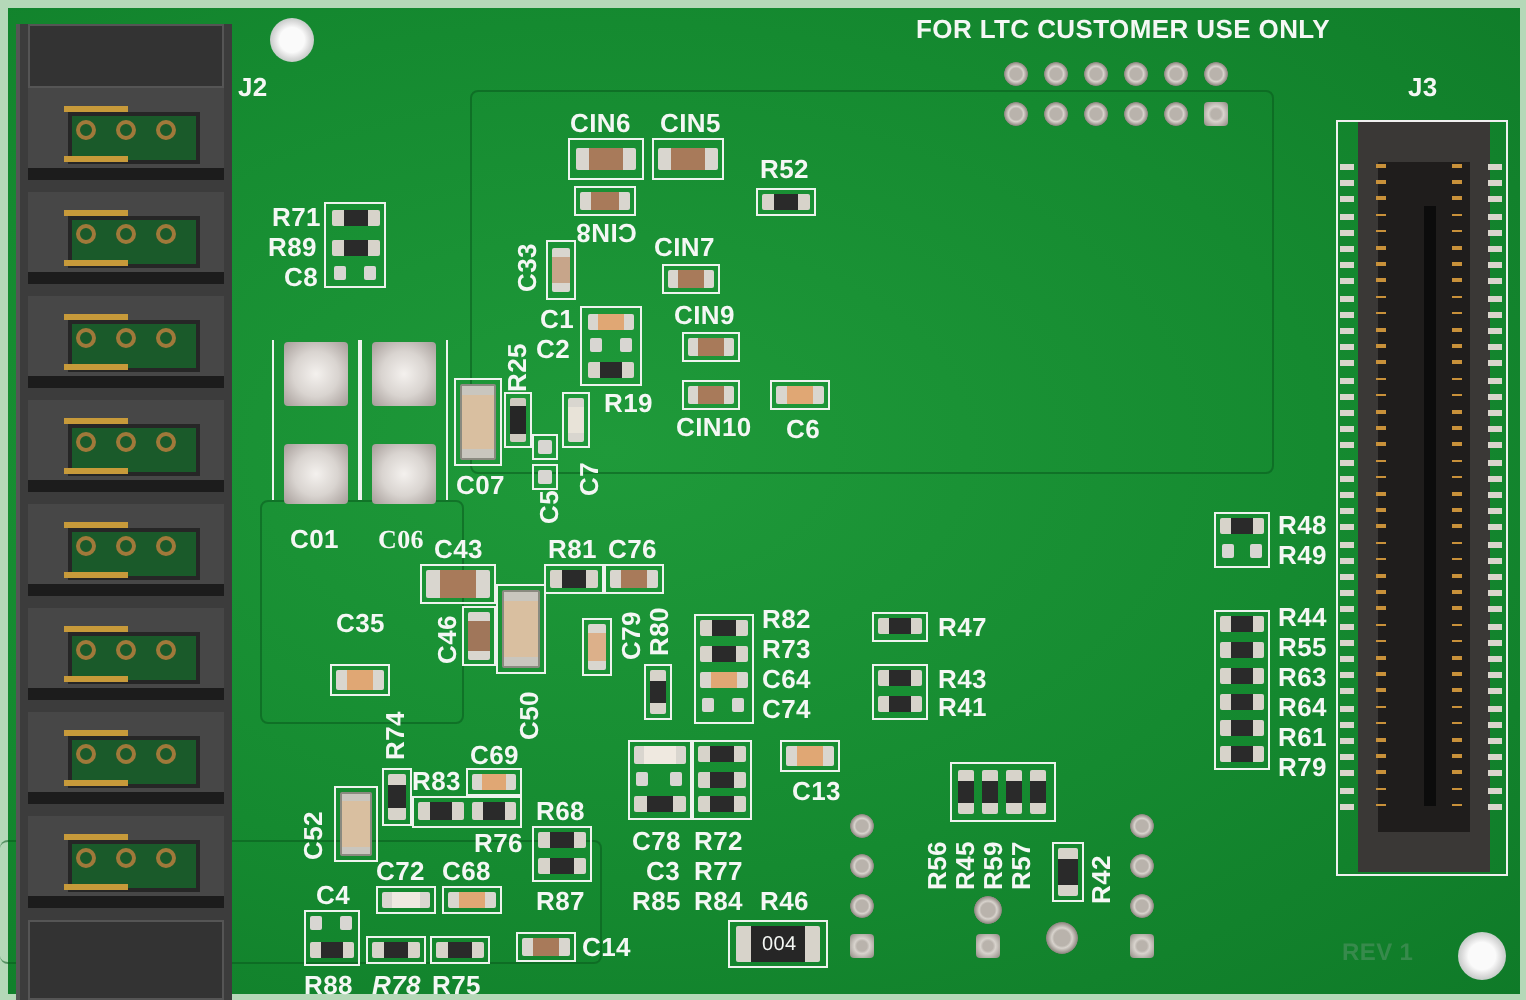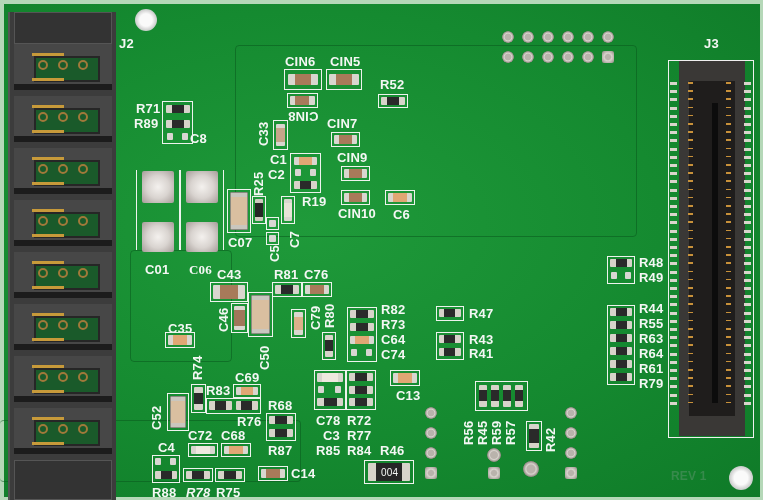--- a/index.html
+++ b/index.html
@@ -45,20 +45,21 @@
 <div id="board">
   <div class="edge"></div>
 
   <div class="trace-zone" style="left:235px;top:45px;width:400px;height:190px;"></div>
   <div class="trace-zone" style="left:130px;top:250px;width:100px;height:110px;"></div>
   <div class="trace-zone" style="left:0px;top:420px;width:300px;height:60px;border-left:none;"></div>
 
   <div class="hole" style="left:135px;top:9px;width:22px;height:22px;"></div>
   <div class="hole" style="left:729px;top:466px;width:24px;height:24px;"></div>
 
+  <div class="silk" style="left:458px;top:8px;font-size:13px;">FOR LTC CUSTOMER USE ONLY</div>
   <div class="silk" style="left:671px;top:470px;color:rgba(60,140,80,0.9);font-size:12px;">REV 1</div>
 
   <div>
     <div class="th" style="left:502px;top:31px;"></div>
       <div class="th" style="left:522px;top:31px;"></div>
       <div class="th" style="left:542px;top:31px;"></div>
       <div class="th" style="left:562px;top:31px;"></div>
       <div class="th" style="left:582px;top:31px;"></div>
       <div class="th" style="left:602px;top:31px;"></div>
     <div class="th" style="left:502px;top:51px;"></div>
@@ -335,21 +336,21 @@
   <div class="outline" style="left:341px;top:190px;width:29px;height:15px;"></div>
   <div class="comp cap" style="left:344px;top:193px;width:23px;height:9px;"></div>
   <div class="silk" style="left:338px;top:207px;">CIN10</div>
 
   <div class="outline" style="left:385px;top:190px;width:30px;height:15px;"></div>
   <div class="comp cap light" style="left:388px;top:193px;width:24px;height:9px;"></div>
   <div class="silk" style="left:393px;top:208px;">C6</div>
 
   <div class="silk" style="left:136px;top:102px;">R71</div>
   <div class="silk" style="left:134px;top:117px;">R89</div>
-  <div class="silk" style="left:142px;top:132px;margin-left:48px;">C8</div>
+  <div class="silk" style="left:142px;top:132px;">C8</div>
   <div class="outline" style="left:162px;top:101px;width:31px;height:43px;"></div>
   <div class="comp res" style="left:166px;top:105px;width:24px;height:8px;"></div>
   <div class="comp res" style="left:166px;top:120px;width:24px;height:8px;"></div>
   <div class="pad" style="left:167px;top:133px;width:6px;height:7px;"></div>
   <div class="pad" style="left:182px;top:133px;width:6px;height:7px;"></div>
 
   <div class="silk vert" style="left:257px;top:146px;">C33</div>
   <div class="outline" style="left:273px;top:120px;width:15px;height:30px;"></div>
   <div class="comp cap v" style="left:276px;top:124px;width:9px;height:22px;"></div>
   <div class="silk" style="left:270px;top:153px;">C1</div>
@@ -403,21 +404,21 @@
   <div class="outline" style="left:302px;top:282px;width:30px;height:15px;"></div>
   <div class="comp cap" style="left:305px;top:285px;width:24px;height:9px;"></div>
 
   <div class="outline" style="left:291px;top:309px;width:15px;height:29px;"></div>
   <div class="comp cap v" style="left:294px;top:312px;width:9px;height:23px;background:linear-gradient(180deg,#d9d6cf 0 20%,#dcb08a 20% 80%,#d9d6cf 80%);"></div>
   <div class="silk vert" style="left:309px;top:330px;">C79</div>
   <div class="silk vert" style="left:323px;top:328px;">R80</div>
   <div class="outline" style="left:322px;top:332px;width:14px;height:28px;"></div>
   <div class="comp res v" style="left:325px;top:335px;width:8px;height:22px;"></div>
 
-  <div class="silk" style="left:168px;top:322px;">C35</div>
+  <div class="silk" style="left:168px;top:305px;">C35</div>
   <div class="outline" style="left:165px;top:332px;width:30px;height:16px;"></div>
   <div class="comp cap light" style="left:168px;top:335px;width:24px;height:10px;"></div>
 
   <div class="outline" style="left:347px;top:307px;width:30px;height:55px;"></div>
   <div class="comp res" style="left:350px;top:310px;width:24px;height:8px;"></div>
   <div class="comp res" style="left:350px;top:323px;width:24px;height:8px;"></div>
   <div class="comp cap light" style="left:350px;top:336px;width:24px;height:8px;"></div>
   <div class="pad" style="left:351px;top:349px;width:6px;height:7px;"></div>
   <div class="pad" style="left:366px;top:349px;width:6px;height:7px;"></div>
   <div class="silk" style="left:381px;top:303px;">R82</div>

